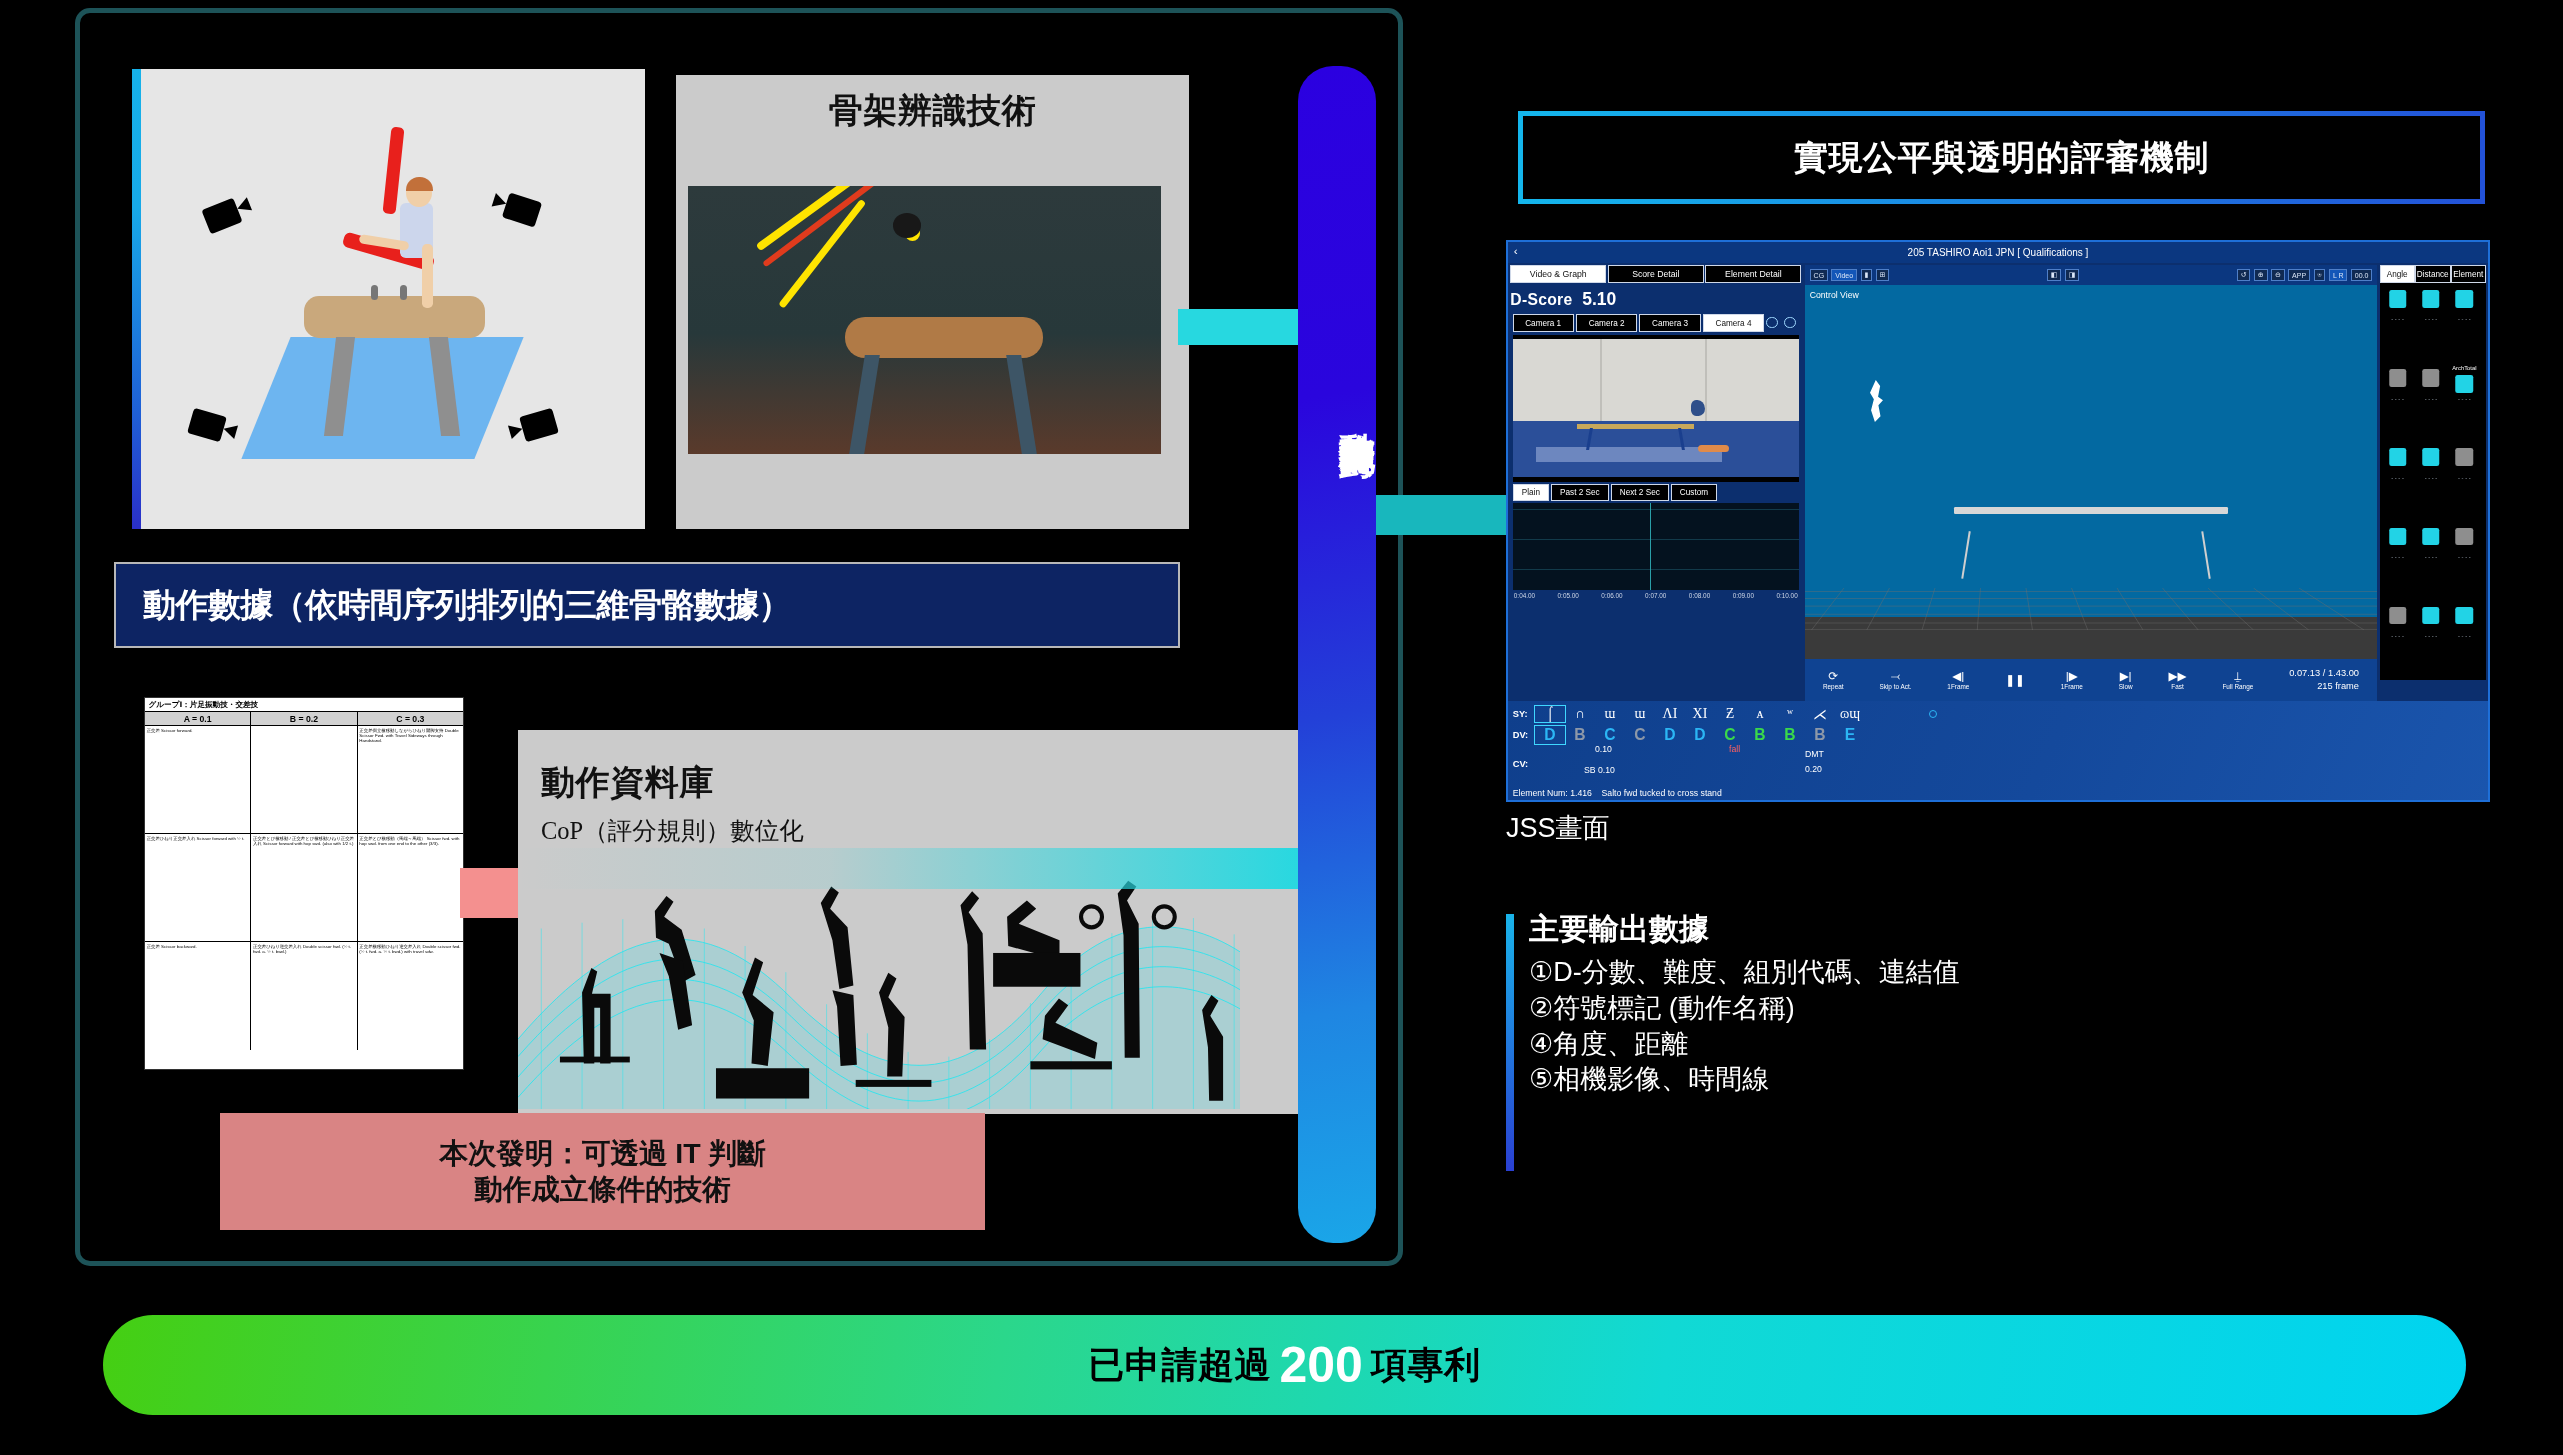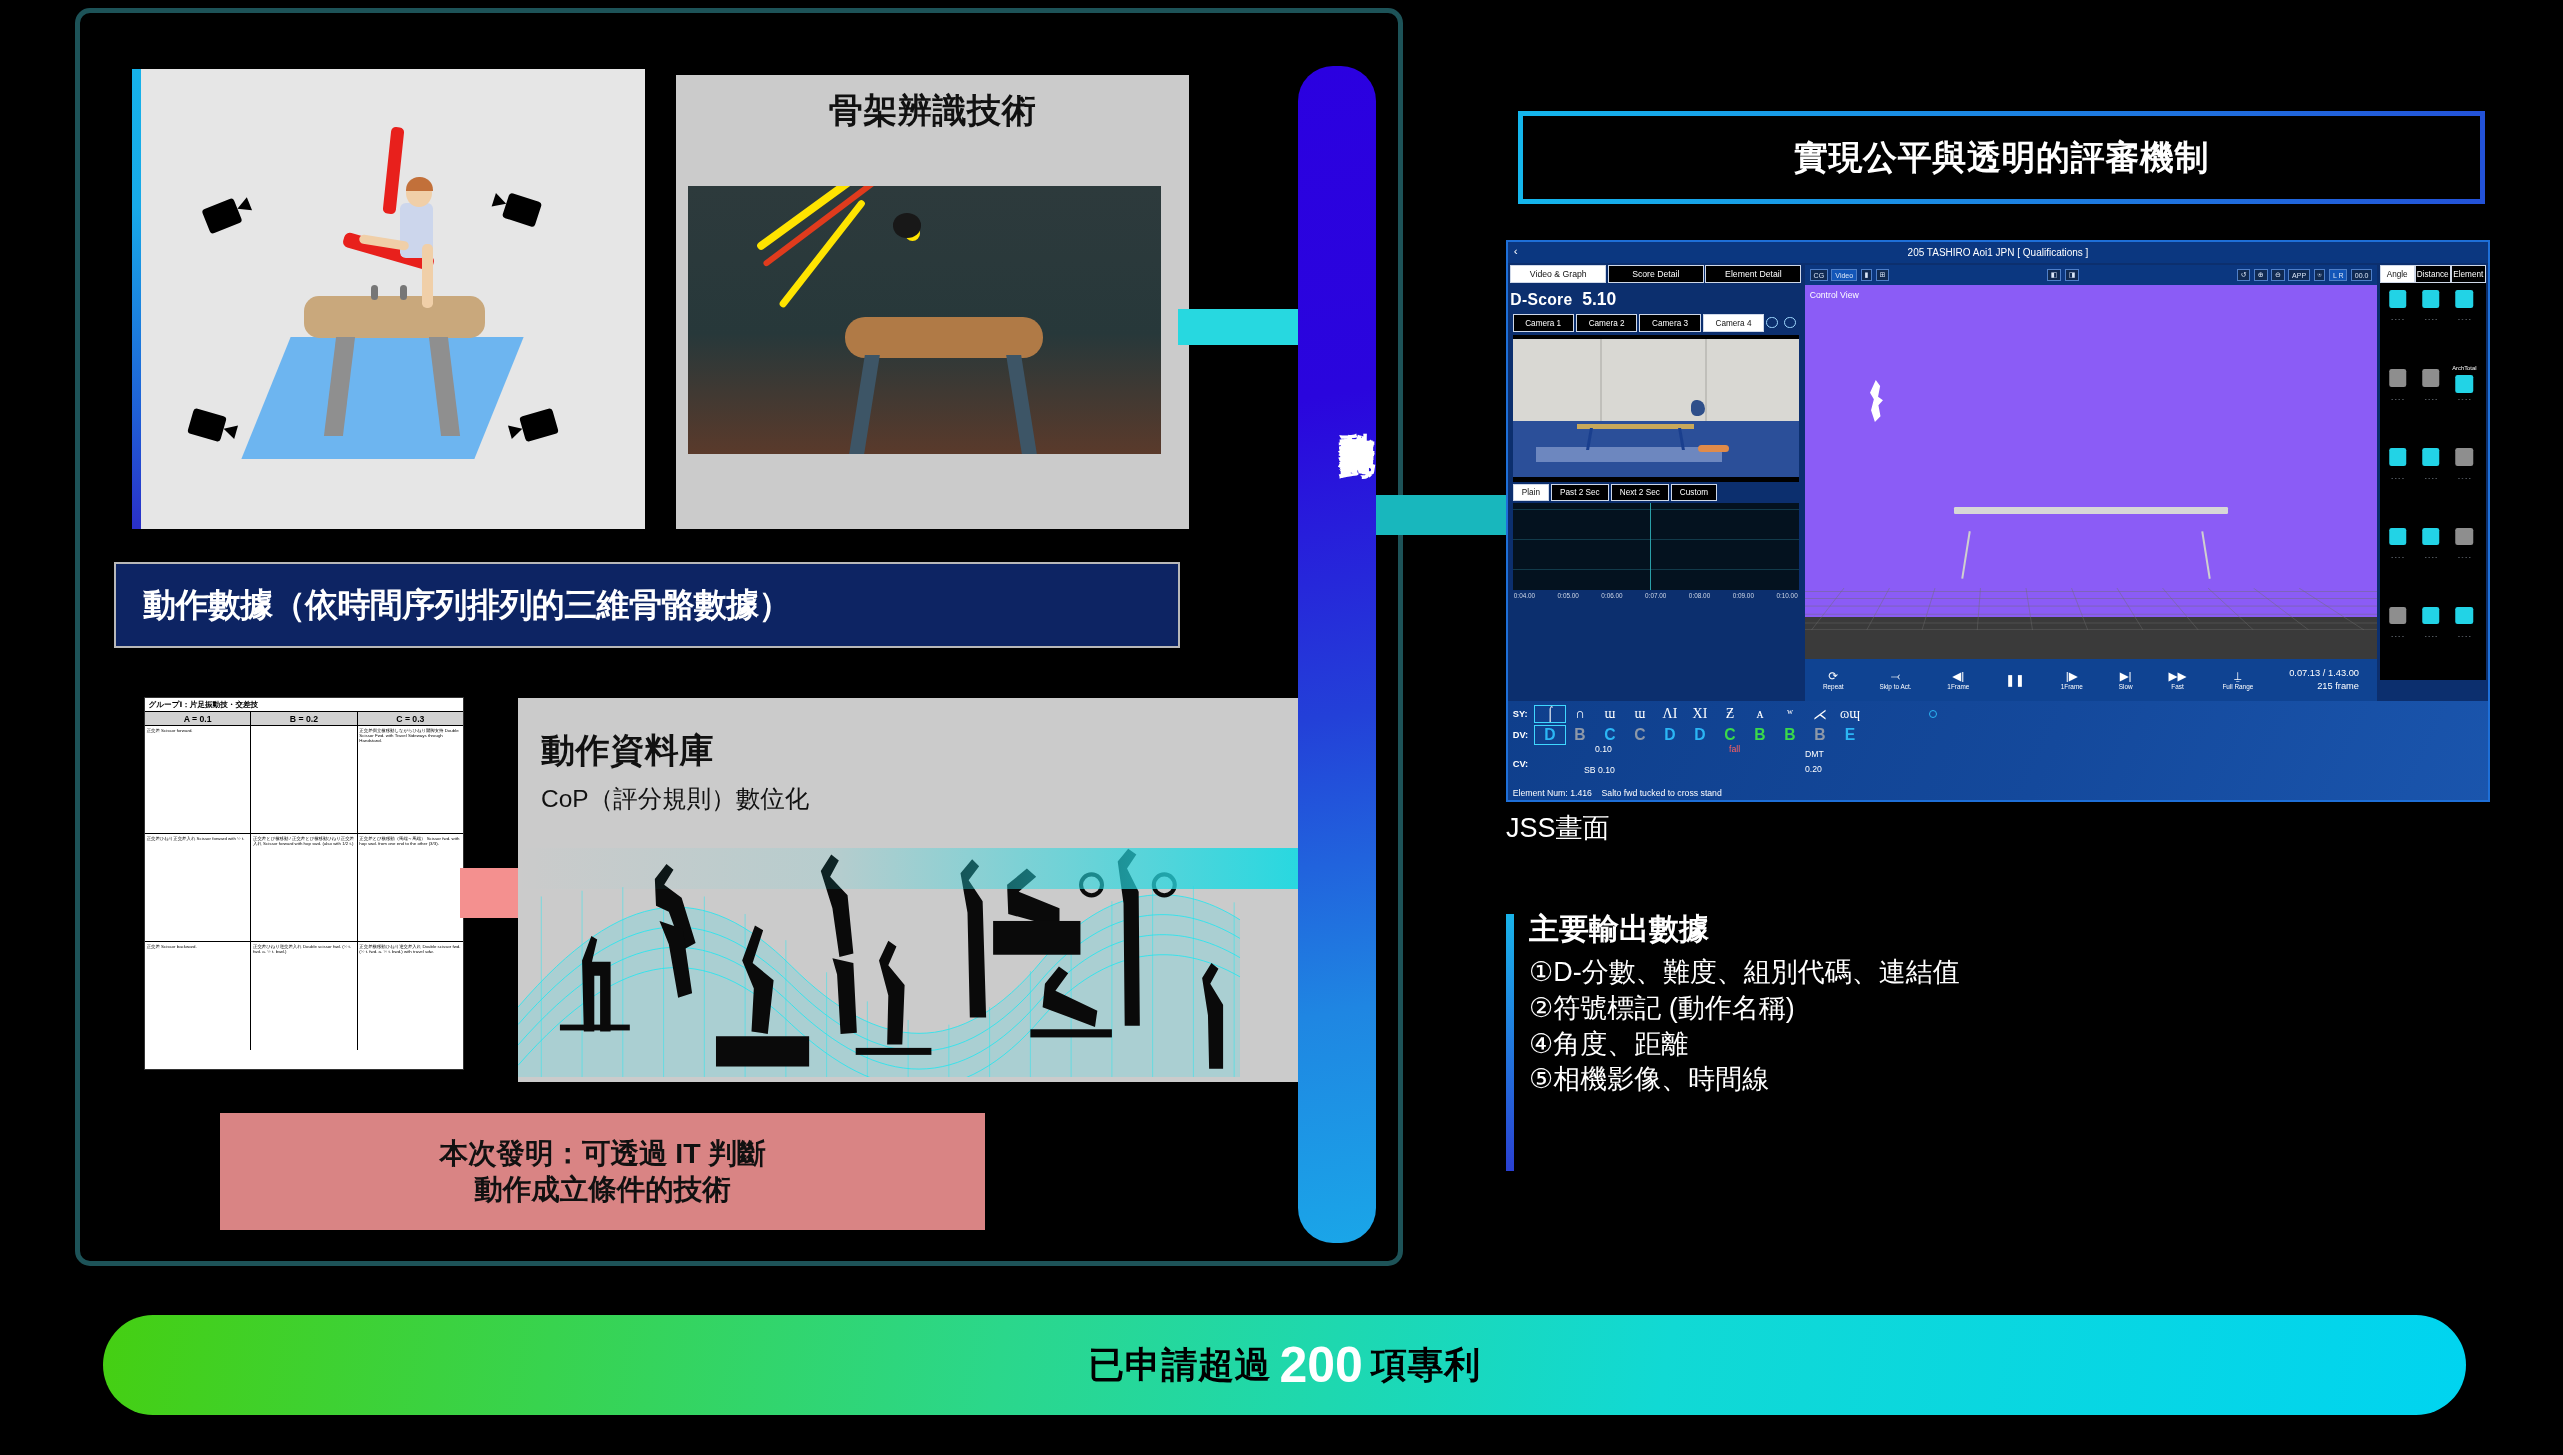--- a/index.html
+++ b/index.html
@@ -48,21 +48,21 @@
   #motion-data-banner .t{
     font-size:33px; font-weight:bold; color:#fff; padding-left:27px;
     white-space:nowrap; letter-spacing:-0.6px;
   }
 
   
   #cop-table{ left:144px; top:697px; width:320px; height:373px;
               background:#fff; border:1.2px solid #333; overflow:hidden; }
 
   
-  #card-db{ left:518px; top:698px; width:792px; height:384px; }
+  #card-db{ left:518px; top:730px; width:792px; height:384px;font-family:Liberation Serif, serif; }
   #card-db .db-title{ color:#111; font-weight:bold; font-size:34px;
      padding:30px 0 0 23px; letter-spacing:0.6px;}
   #card-db .db-sub{ color:#111; font-size:24.5px; padding:8.2px 0 0 23px;}
 
   
   #invention-box{
     left:220px; top:1113px; width:765px; height:117px;
     background:#d98484; display:flex; flex-direction:column;
     align-items:center; justify-content:center;
   }
@@ -138,21 +138,21 @@
   #graphtabs .tab{ font-size:8.2px; padding:2.9px 8.2px;}
   #graph{ margin:2.3px; height:87px; background:#04121f; position:relative; }
   #graph .vline{ position:absolute; left:48%; top:0; bottom:0; width:1.2px; background:#2a9fa8;}
   #graph .hline{ position:absolute; left:0; right:0; height:0.6px; background:#123a4a;}
   #ticks{ display:flex; justify-content:space-between; font-size:6.4px; color:#cfd8e8; padding:0 3.5px;}
 
   #jss-center{ position:absolute; left:297px; top:23px; right:111px; bottom:119px; }
   #ctrlbar{ height:20px; background:#0b3780; display:flex; align-items:center; gap:3.5px; padding:0 4.7px;}
   .mini{ background:#102a52; border:0.6px solid #4f7fc8; color:#dce7f7; font-size:7px; padding:1.2px 2.9px; }
   .mini.on{ background:#1356b8; }
-  #ctrlview{ position:absolute; left:0; right:0; top:20px; bottom:0; background:#8b5cf6; }
+  #ctrlview{ position:absolute; left:0; right:0; top:20px; bottom:0; background:#0369a1; }
   #ctrlview .cvlabel{ position:absolute; left:4.7px; top:4.7px; font-size:8.7px; color:#fff;}
   #ctrlview .floor{ position:absolute; left:0; right:0; bottom:0; height:64px; background:#3a3a3a;}
   #ctrlview .beam{ position:absolute; left:26%; top:56%; width:48%; height:7px; background:#d7d7d7; border-radius:1.2px;}
   #ctrlview .leg{ position:absolute; width:2.3px; height:48px; background:#cfcfcf;}
   #ctrlview .cgfig{ position:absolute; left:11%; top:24%; width:17.5px; height:42px; background:#fff;
       clip-path: polygon(45% 0,70% 14%,58% 40%,86% 48%,60% 60%,72% 86%,40% 100%,18% 72%,34% 46%,12% 30%); }
 
   #jss-right{ position:absolute; right:2.3px; top:23px; width:106px; bottom:119px; }
   #jss-right .rtabs{ display:flex; }
   #jss-right .rtabs .tab{ flex:1; font-size:8.2px; padding:3.5px 1.2px;}

